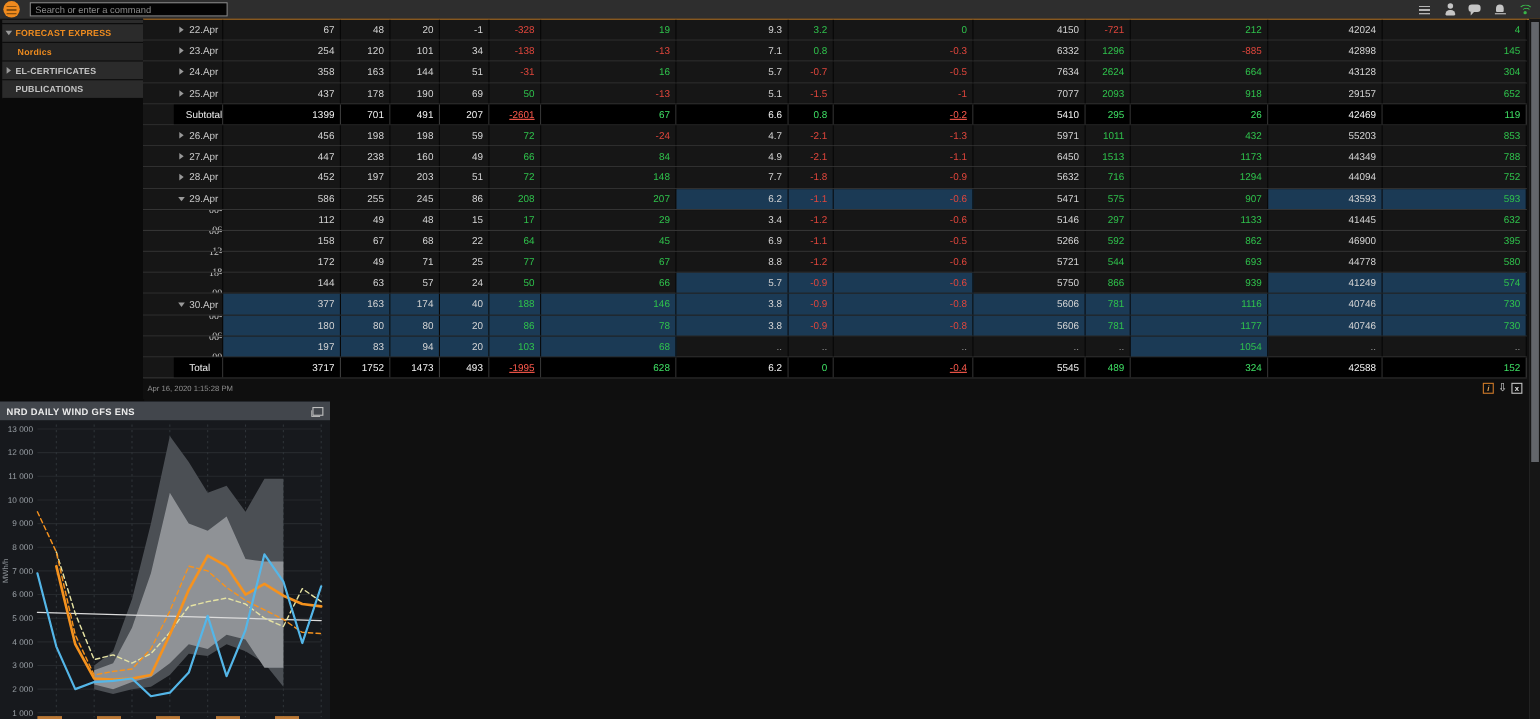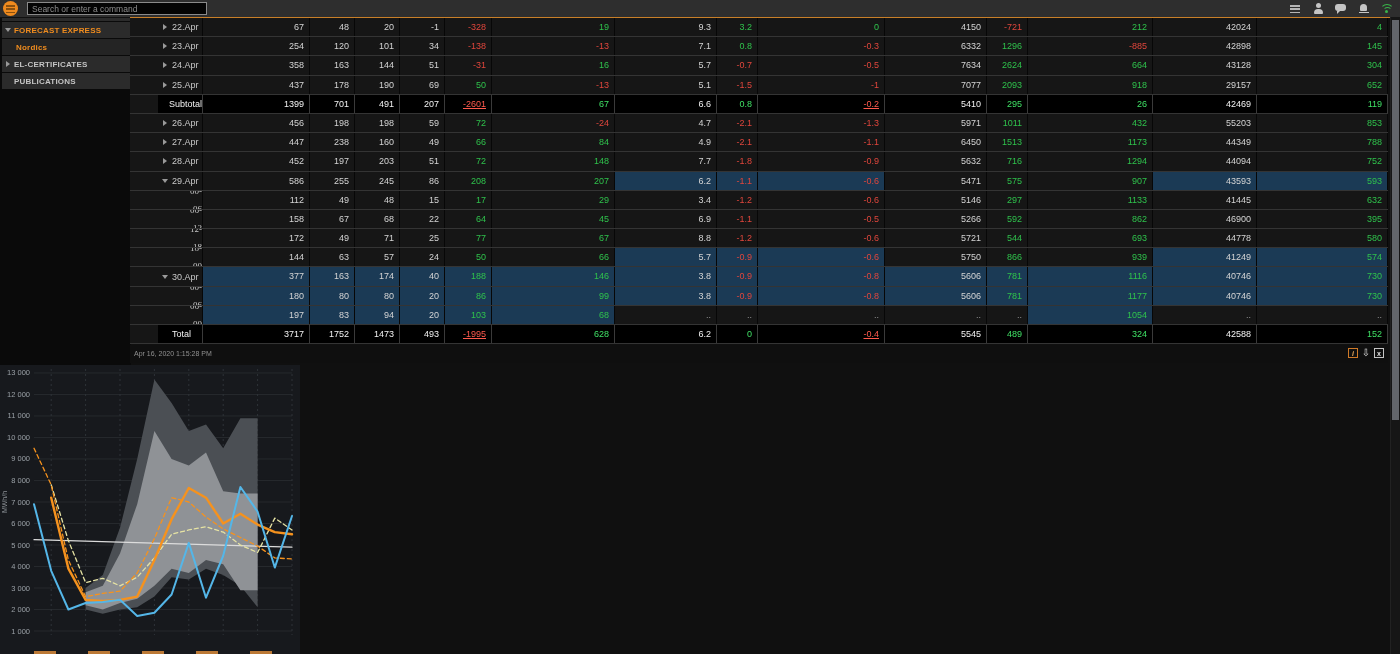--- a/index.html
+++ b/index.html
@@ -421,21 +421,21 @@
       </div>
       <div class="trow">
         <div class="tcell tlabel sub">
           <span>00-06</span>
         </div>
         <div class="tcell blue">180</div>
         <div class="tcell blue">80</div>
         <div class="tcell blue">80</div>
         <div class="tcell blue">20</div>
         <div class="tcell green blue">86</div>
-        <div class="tcell green blue">99</div>
+        <div class="tcell green blue">78</div>
         <div class="tcell blue">3.8</div>
         <div class="tcell red blue">-0.9</div>
         <div class="tcell red blue">-0.8</div>
         <div class="tcell blue">5606</div>
         <div class="tcell green blue">781</div>
         <div class="tcell green blue">1177</div>
         <div class="tcell blue">40746</div>
         <div class="tcell green blue">730</div>
       </div>
       <div class="trow">
@@ -578,20 +578,24 @@
         <text fill="#8a8f94" font-size="7" text-anchor="middle" transform="translate(7,137) rotate(-90)">°C</text>
         <polygon points="73.6923076923077,135.57245080500894 93.53846153846155,87.98747763864044 113.38461538461539,74.90161001788908 133.23076923076923,80.84973166368515 153.0769230769231,147.46869409660107 172.92307692307693,161.74418604651163 192.76923076923077,173.64042933810376 212.6153846153846,165.31305903398928 232.46153846153845,152.2271914132379 252.30769230769232,114.15921288014312 252.30769230769232,225.98389982110916 232.46153846153845,248.58676207513417 212.6153846153846,246.20751341681571 192.76923076923077,242.63864042933812 172.92307692307693,236.69051878354205 153.0769230769231,225.98389982110916 133.23076923076923,214.08765652951703 113.38461538461539,118.91771019677995 93.53846153846155,111.7799642218247 73.6923076923077,149.8479427549195" fill="#4b4f54"></polygon>
         <polygon points="73.6923076923077,137.95169946332737 93.53846153846155,92.74597495527728 113.38461538461539,80.84973166368515 133.23076923076923,102.26296958855099 153.0769230769231,164.12343470483003 172.92307692307693,178.3989266547406 192.76923076923077,185.5366726296959 212.6153846153846,183.15742397137745 232.46153846153845,168.8819320214669 252.30769230769232,135.57245080500894 252.30769230769232,211.70840787119857 232.46153846153845,223.6046511627907 212.6153846153846,233.1216457960644 192.76923076923077,230.742397137746 172.92307692307693,221.22540250447227 153.0769230769231,206.94991055456174 133.23076923076923,183.15742397137745 113.38461538461539,107.02146690518782 93.53846153846155,107.02146690518782 73.6923076923077,147.46869409660107" fill="#8f9296"></polygon>
         <polyline points="34,196.24329159212883 292,134.38282647584973" fill="none" stroke="#dcdcdc" stroke-width="1.2" stroke-linejoin="round" stroke-linecap="round"></polyline>
         <polyline points="34,210.51878354203933 53.84615384615385,195.0536672629696 73.6923076923077,140.33094812164578 93.53846153846155,96.31484794275492 113.38461538461539,91.5563506261181 133.23076923076923,136.76207513416816 153.0769230769231,165.31305903398928 172.92307692307693,168.8819320214669 192.76923076923077,171.26118067978533 212.6153846153846,172.45080500894454 232.46153846153845,174.83005366726294 252.30769230769232,159.3649373881932 272.1538461538462,146.27906976744185 292,121.29695885509841" fill="none" stroke="#f5921e" stroke-width="1.3" stroke-linejoin="round" stroke-linecap="round" stroke-dasharray="4 3"></polyline>
         <polyline points="34,210.51878354203933 53.84615384615385,195.0536672629696 73.6923076923077,142.71019677996424 93.53846153846155,98.69409660107334 113.38461538461539,93.9355992844365 133.23076923076923,145.08944543828264 153.0769230769231,178.3989266547406 172.92307692307693,192.67441860465115 192.76923076923077,201.00178890876566 212.6153846153846,198.6225402504472 232.46153846153845,189.10554561717353 252.30769230769232,168.8819320214669" fill="none" stroke="#f5921e" stroke-width="2.4" stroke-linejoin="round" stroke-linecap="round"></polyline>
         <polyline points="34,211.70840787119857 53.84615384615385,197.43291592128801 73.6923076923077,145.08944543828264 93.53846153846155,92.74597495527728 113.38461538461539,73.71198568872991 133.23076923076923,87.98747763864044 153.0769230769231,95.1252236135957 172.92307692307693,103.45259391771022 192.76923076923077,99.88372093023257 212.6153846153846,86.79785330948121 232.46153846153845,71.33273703041144 252.30769230769232,65.38461538461537 272.1538461538462,41.59212880143112 292,10.661896243291618" fill="none" stroke="#54b6e8" stroke-width="2" stroke-linejoin="round" stroke-linecap="round"></polyline>
       </svg>
   </div>
   <div class="panel">
+    <div class="phead">
+      <span>NRD DAILY WIND GFS ENS</span>
+      <span class="pop"></span>
+    </div>
     <svg width="300" height="272">
         <line x1="34" x2="292" y1="7.999030067895248" y2="7.999030067895248" stroke="#26292d" stroke-width="1"></line>
         <text x="30" y="10.499030067895248" text-anchor="end" fill="#9aa0a6" font-size="7.5">13 000</text>
         <line x1="34" x2="292" y1="29.49919172324604" y2="29.49919172324604" stroke="#26292d" stroke-width="1"></line>
         <text x="30" y="31.99919172324604" text-anchor="end" fill="#9aa0a6" font-size="7.5">12 000</text>
         <line x1="34" x2="292" y1="50.99935337859683" y2="50.99935337859683" stroke="#26292d" stroke-width="1"></line>
         <text x="30" y="53.49935337859683" text-anchor="end" fill="#9aa0a6" font-size="7.5">11 000</text>
         <line x1="34" x2="292" y1="72.49951503394762" y2="72.49951503394762" stroke="#26292d" stroke-width="1"></line>
         <text x="30" y="74.99951503394762" text-anchor="end" fill="#9aa0a6" font-size="7.5">10 000</text>
         <line x1="34" x2="292" y1="93.99967668929841" y2="93.99967668929841" stroke="#26292d" stroke-width="1"></line>

